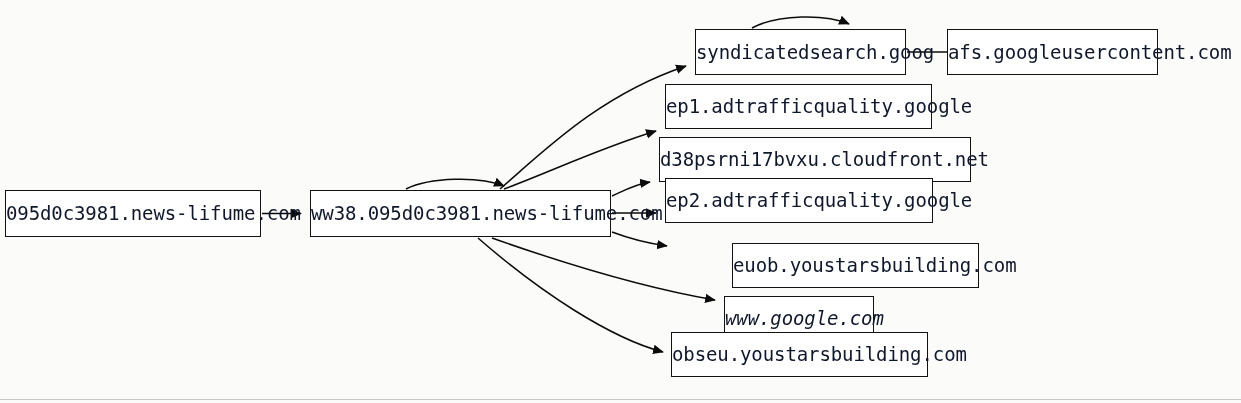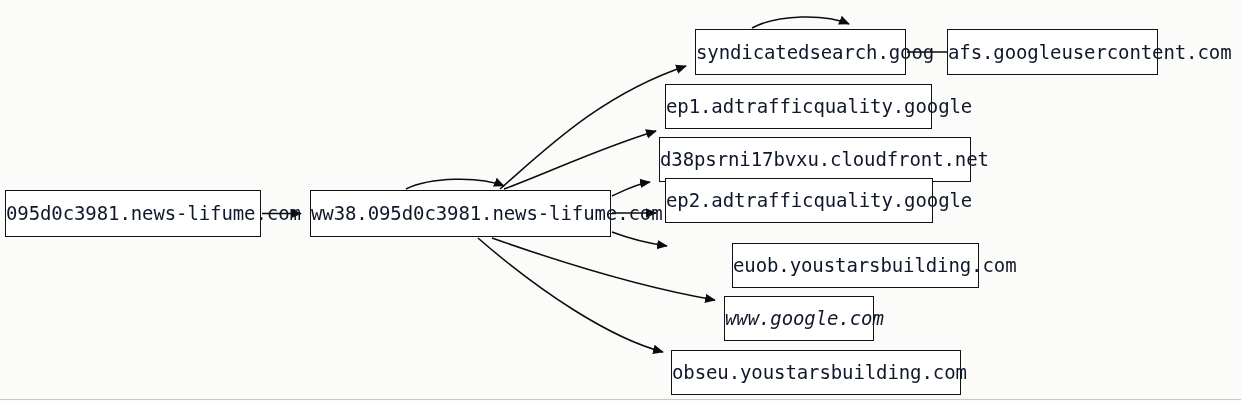--- a/index.html
+++ b/index.html
@@ -116,19 +116,19 @@
   </div>
 
   <div class="node" style="left:708px; top:243px; width:247px; height:45px;margin-left:24px;">
     <span class="node-label">euob.youstarsbuilding.com</span>
   </div>
 
   <div class="node" style="left:724px; top:296px; width:150px; height:45px;font-style:italic;">
     <span class="node-label">www.google.com</span>
   </div>
 
-  <div class="node" style="left:671px; top:350px; width:290px; height:45px;">
+  <div class="node" style="left:671px; top:332px; width:257px; height:45px;">
     <span class="node-label">obseu.youstarsbuilding.com</span>
   </div>
 
   <div id="bottom-rule"></div>
 
 </div>
 
 </body></html>

